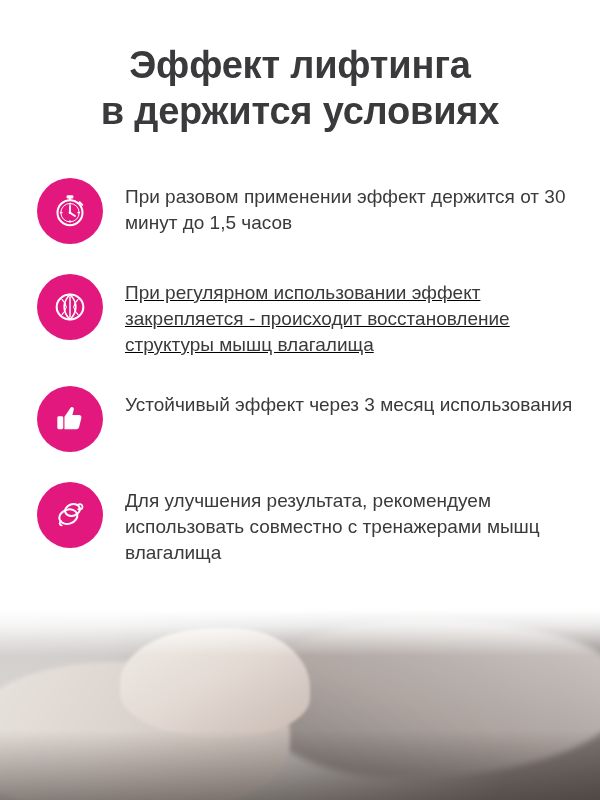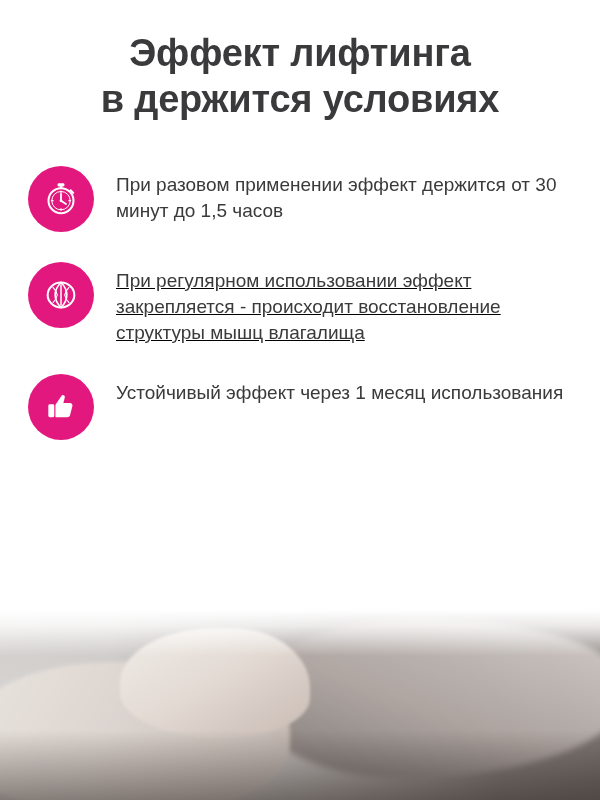--- a/index.html
+++ b/index.html
@@ -18,37 +18,37 @@
   .page {
     position: relative;
     width: 600px;
     height: 800px;
     background: #ffffff;
     overflow: hidden;
   }
 
   
   .title-block {
-    padding-top: 30px;
+    padding-top: 42px;
     text-align: center;
   }
   .title-line {
     font-family: "Liberation Sans", sans-serif;
     font-weight: bold;
     font-size: 38px;
     line-height: 46px;
     color: #3a3a3c;
     letter-spacing: -0.2px;
     white-space: nowrap;
   }
 
   
   .features {
     margin-top: 44px;
-    padding-left: 28px;
+    padding-left: 37px;
     padding-right: 24px;
   }
   .feature {
     display: flex;
     align-items: flex-start;
     margin-bottom: 30px;
   }
   .feature:last-child {
     margin-bottom: 0;
   }
@@ -194,23 +194,36 @@
 
     <div class="feature f3">
       <div class="badge">
         <span>
           <svg width="38" height="38" viewBox="0 0 48 48" fill="none">
             <path d="M17 21l7.5-11c.8-1.2 2.6-1.4 3.6-.4.7.7.9 1.7.6 2.6L27 19h8.5c2 0 3.4 1.9 2.9 3.8l-3 11.5c-.4 1.5-1.7 2.5-3.2 2.5H17V21z" fill="#ffffff"></path>
             <rect x="8" y="20.5" width="7.5" height="16.5" rx="1.8" fill="#ffffff"></rect>
           </svg>
         </span>
       </div>
-      <div class="feature-text">Устойчивый эффект через 1 месяц использования</div>
-    </div>
-
+      <div class="feature-text">Устойчивый эффект через 3 месяц использования</div>
+    </div>
+
+    <div class="feature f4">
+      <div class="badge">
+        <span>
+          <svg width="40" height="40" viewBox="0 0 48 48" fill="none">
+            <ellipse cx="22" cy="26" rx="11" ry="8.5" transform="rotate(-18 22 26)" stroke="#ffffff" stroke-width="2.4"></ellipse>
+            <ellipse cx="27" cy="18" rx="9" ry="7" transform="rotate(-18 27 18)" stroke="#ffffff" stroke-width="2.4"></ellipse>
+            <path d="M33 12c3-2 6-1 6 2s-3 4-5 3" stroke="#ffffff" stroke-width="2.2" stroke-linecap="round"></path>
+            <path d="M13 31c-2 2-2 5 1 5.5" stroke="#ffffff" stroke-width="2.2" stroke-linecap="round"></path>
+          </svg>
+        </span>
+      </div>
+      <div class="feature-text">Для улучшения результата, рекомендуем использовать совместно с тренажерами мышц влагалища</div>
+    </div>
 
   </div>
 
   <div class="photo">
     <div class="ph-base"></div>
     <div class="shape-body"></div>
     <div class="shape-arm"></div>
     <div class="shape-hand"></div>
     <div class="dark-bottom"></div>
     <div class="blur-top"></div>

